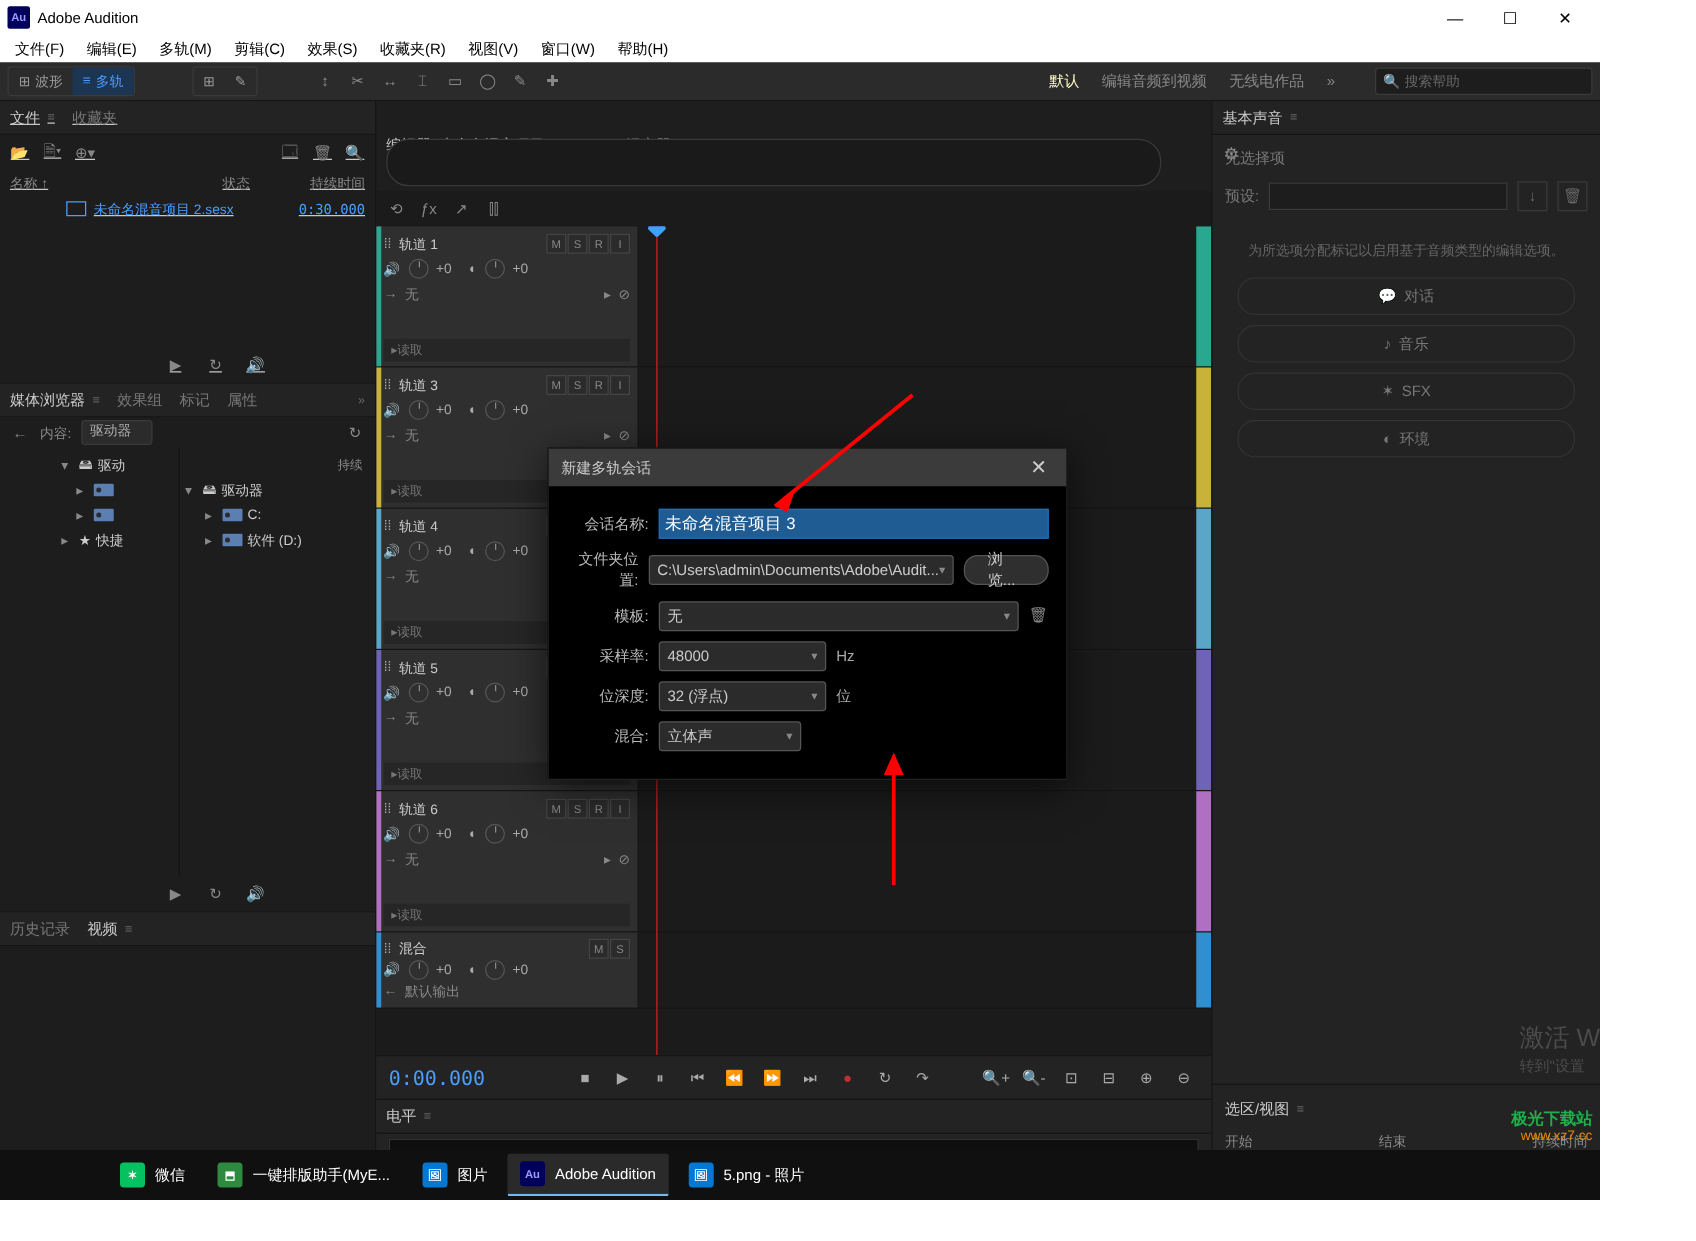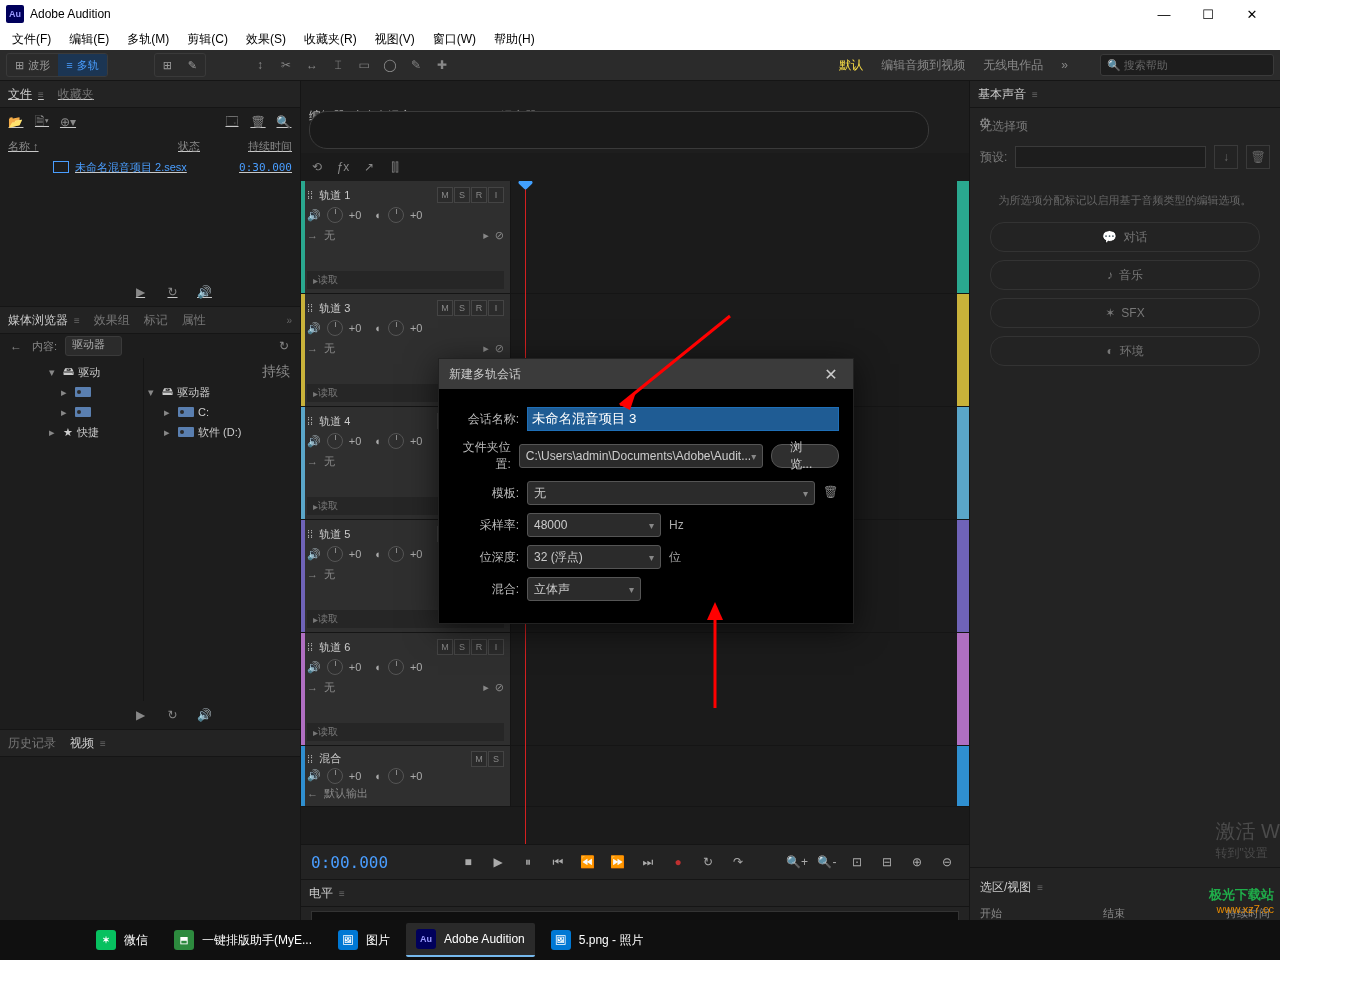--- a/index.html
+++ b/index.html
@@ -9,21 +9,21 @@
 .titlebar-spacer{flex:1}
 .win-btn{width:44px;height:28px;display:flex;align-items:center;justify-content:center;color:#000;font-size:13px;}
 .menubar{height:22px;background:#fff;color:#000;display:flex;align-items:center;padding:0 4px;gap:2px;font-size:12px;}
 .menubar span{padding:2px 8px;}
 .toolbar{height:30px;background:#2b2b2b;display:flex;align-items:center;padding:0 6px;border-bottom:1px solid #151515;}
 .tool-group{display:flex;align-items:center;gap:0;border:1px solid #3a3a3a;border-radius:3px;overflow:hidden;margin-right:6px;}
 .tool-btn{height:22px;padding:0 8px;display:flex;align-items:center;gap:4px;color:#9c9c9c;font-size:11px;}
 .tool-btn.active{background:#1b3553;color:#4a9eff;}
 .workspace-tabs{margin-left:auto;display:flex;align-items:center;gap:18px;font-size:12px;}
 .ws-tab{color:#888;}
-.ws-tab.active{color:#fde047;}
+.ws-tab.active{color:#fef9c3;}
 .search-box{width:160px;height:20px;background:#1d1d1d;border:1px solid #3a3a3a;border-radius:3px;margin-left:14px;color:#666;padding:0 6px;font-size:11px;display:flex;align-items:center;}
 .main{flex:1;display:flex;min-height:0;}
 .left-col{width:300px;display:flex;flex-direction:column;background:#232323;border-right:1px solid #151515;}
 .center-col{flex:1;display:flex;flex-direction:column;min-width:0;}
 .right-col{width:310px;background:#232323;border-left:1px solid #151515;display:flex;flex-direction:column;}
 .panel-tabs{height:26px;display:flex;align-items:center;gap:14px;padding:0 8px;background:#232323;border-bottom:1px solid #151515;font-size:12px;color:#777;}
 .panel-tabs .ptab.active{color:#ccc;}
 .panel-tabs .menuglyph{color:#666;font-size:10px;margin-left:-8px;}
 .panel-body{background:#1d1d1d;padding-left:45px;}
 .files-panel{height:225px;display:flex;flex-direction:column;border-bottom:1px solid #151515;text-decoration:underline;}
@@ -251,21 +251,21 @@
                 <span class="caret">▸</span>
                 <span class="drive-icon"></span>
               </div>
             <div class="tree-row">
                 <span class="caret">▸</span>
                 <span class="star-icon">★</span>
                 <span>快捷</span>
               </div>
           </div>
           <div class="mb-right">
-            <div class="tree-row" style="color:#888;font-size:14px;justify-content:flex-end;padding-right:6px;">
+            <div class="tree-row" style="color:#888;font-size:10px;justify-content:flex-end;padding-right:6px;">
                 <span>持续</span>
               </div>
             <div class="tree-row">
                 <span class="caret">▾</span>
                 <span>🖴</span>
                 <span>驱动器</span>
               </div>
             <div class="tree-row" style="padding-left:16px">
                 <span class="caret">▸</span>
                 <span class="drive-icon"></span>

